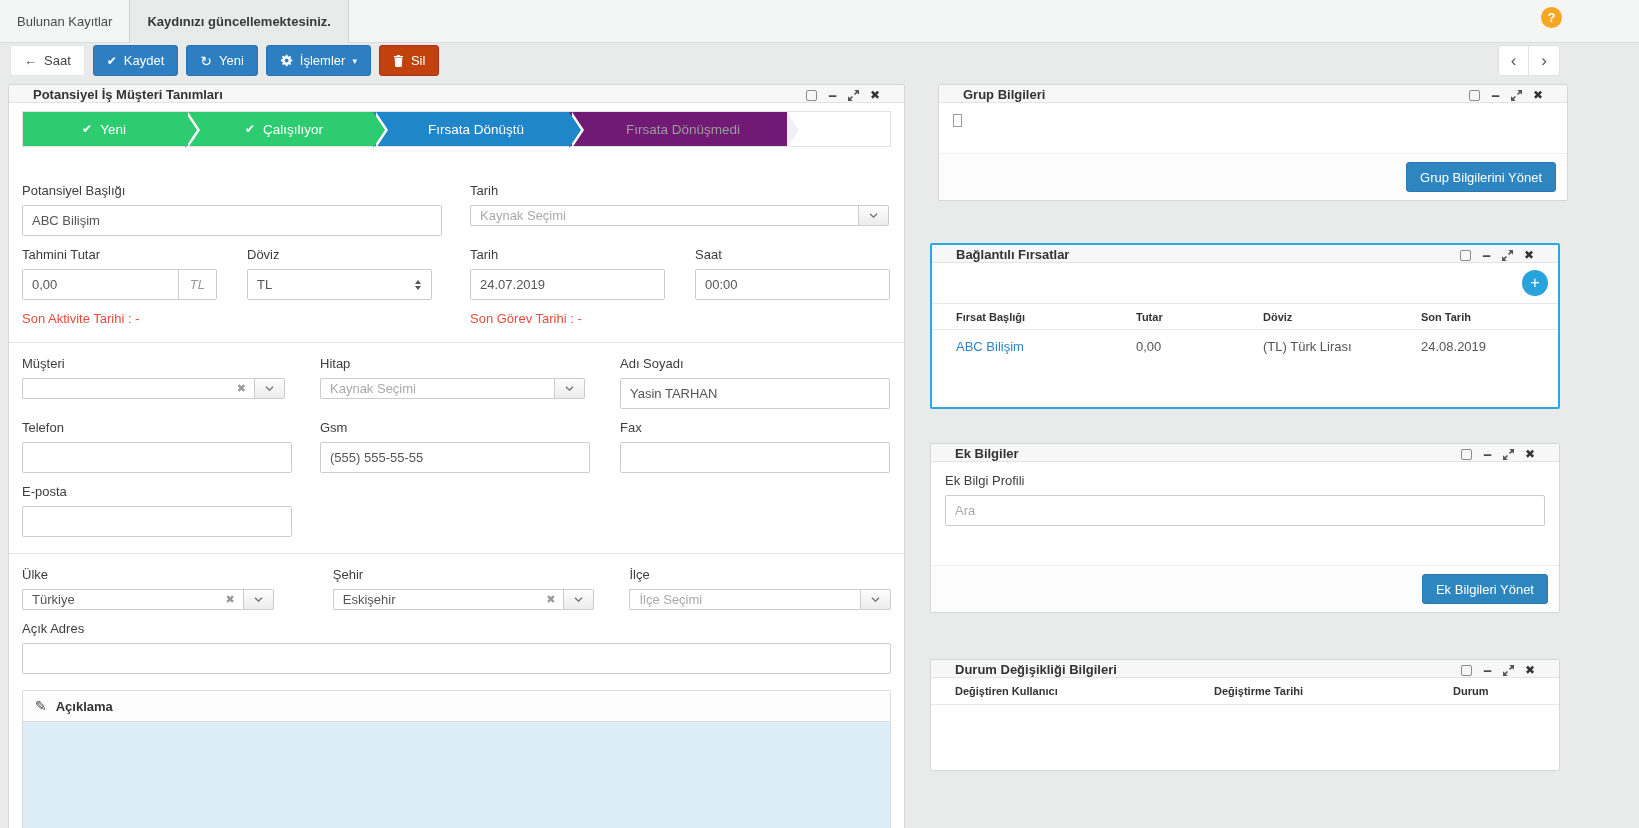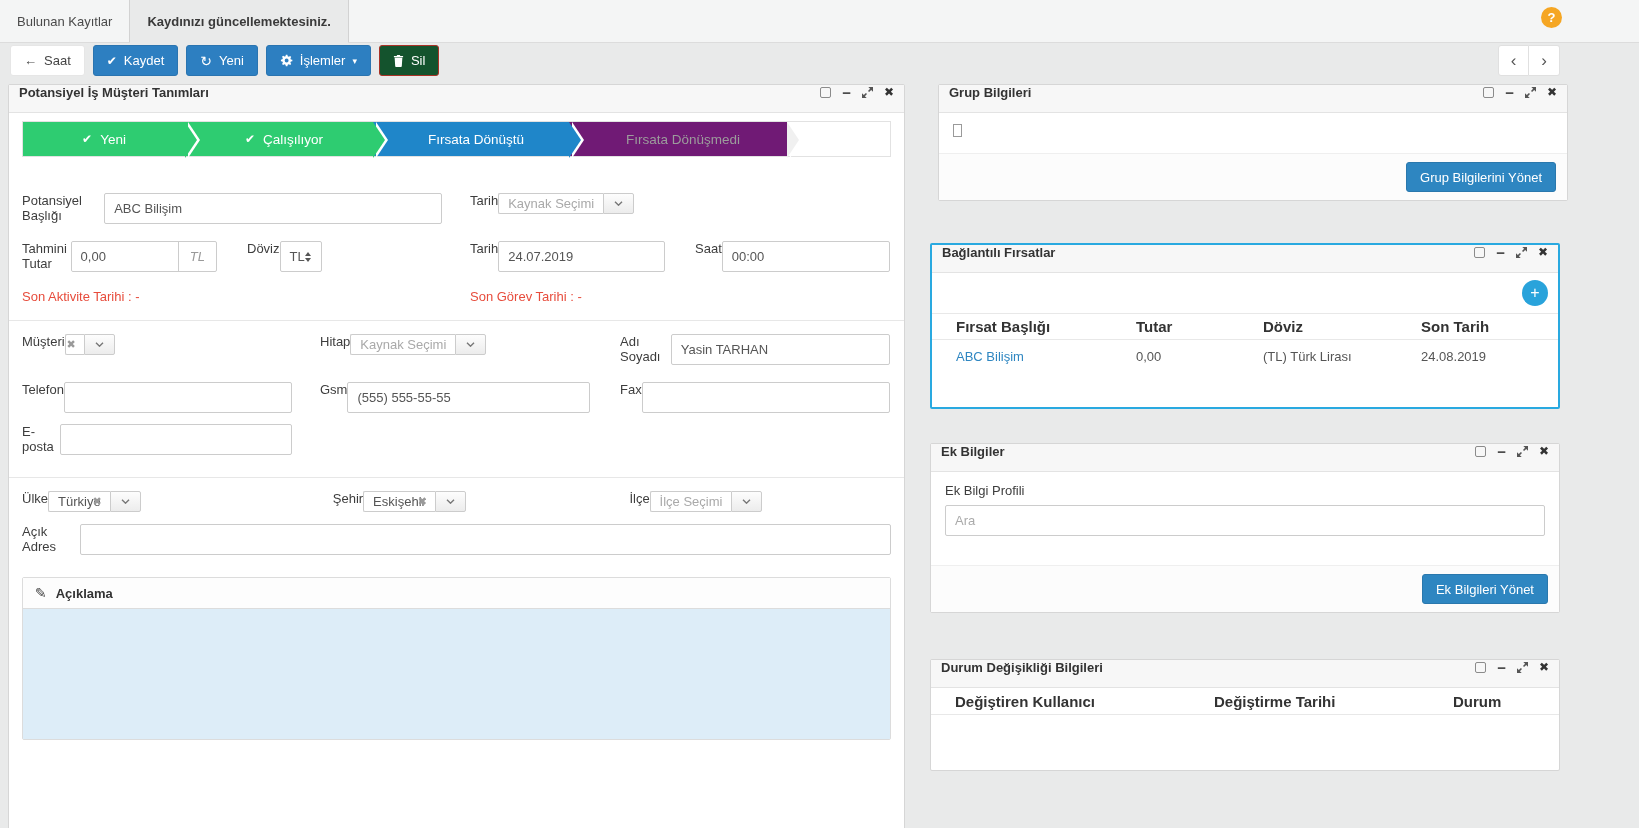--- a/index.html
+++ b/index.html
@@ -9,30 +9,30 @@
 .tabbar{position:absolute;top:0;left:0;width:100%;height:43px;background:#f4f5f5;border-bottom:1px solid #dcdcdc;display:flex}
 .tab{display:flex;align-items:center;padding:0 17px;color:#4a4a4a;cursor:pointer;position:relative}
 .tab.active{background:#e9eaea;border-left:1px solid #d2d2d2;border-right:1px solid #d2d2d2;color:#3a3a3a;font-weight:700}
 .tab.active::after{content:"";position:absolute;left:0;right:0;bottom:-1px;height:1px;background:#e9eaea}
 .help{position:absolute;top:7px;right:77px;width:21px;height:21px;border-radius:50%;background:#f5a623;color:#fff;font-weight:700;display:flex;align-items:center;justify-content:center;font-size:13px;cursor:pointer}
 
 .toolbar{position:absolute;top:45px;left:10px;display:flex;gap:8px}
 .btn{height:31px;display:inline-flex;align-items:center;gap:7px;padding:0 13px;border-radius:3px;font-size:13px;cursor:pointer;border:1px solid transparent;font-family:inherit}
 .btn-default{background:#fff;border-color:#e6e6e6;color:#444}
 .btn-primary{background:#2d7fc1;border-color:#2a74b0;color:#fff}
-.btn-danger{background:#14532d;border-color:#a93226;color:#fff}
+.btn-danger{background:#c2410c;border-color:#a93226;color:#fff}
 .caret{font-size:9px}
 .navbtns{position:absolute;top:45px;right:79px;display:flex}
 .navbtn{width:31px;height:31px;background:#fff;border:1px solid #e0e0e0;display:flex;align-items:center;justify-content:center;font-size:17px;color:#555;cursor:pointer}
 .navbtn+.navbtn{border-left:none}
 .navbtn:first-child{border-radius:3px 0 0 3px}
 .navbtn:last-child{border-radius:0 3px 3px 0}
 
 .panel{position:absolute;background:#fff;border:1px solid #d6d6d6;border-radius:2px}
-.phd{height:28px;background:#f7f7f7;border-bottom:1px solid #e3e3e3;display:flex;align-items:flex-start;padding:0 10px;flex:none}
+.phd{height:18px;background:#f7f7f7;border-bottom:1px solid #e3e3e3;display:flex;align-items:flex-end;padding:0 24px;flex:none}
 .ptitle{font-weight:700;color:#333;flex:1;font-size:13px}
 .pctrl{display:flex;align-items:center;gap:11px;color:#555}
 .pctrl>*{cursor:pointer}
 .sqico{width:11px;height:11px;border:1px solid #8b8b8b;border-radius:2px;display:inline-block}
 .minico{font-size:15px;font-weight:700;line-height:11px;color:#444}
 .clsico{font-size:12px;font-weight:700;color:#333}
 
 .lead{left:8px;top:84px;width:897px;height:900px}
 .wizard{margin:8px 13px 0;border:1px solid #e2e2e2;display:flex;height:36px;background:#fff}
 .step{position:relative;display:flex;align-items:center;justify-content:center;gap:8px;font-size:13.5px;height:100%;cursor:pointer}
@@ -41,21 +41,21 @@
 .step::after{right:-12px;border-left:12px solid var(--c);z-index:2}
 .step::before{right:-15px;border-left:12px solid #fff;z-index:1}
 .s1{z-index:4}.s2{z-index:3}.s3{z-index:2}.s4{z-index:1}
 .done{--c:#2ecc71;background:#2ecc71;color:#fff}
 .active-step{--c:#1f86c9;background:#1f86c9;color:#fff}
 .pending{--c:#f0f0f0;background:#701a75;color:#9c9c9c}
 .chk{font-size:12px}
 
 .form{padding:36px 13px 0}
 .frow{display:flex;margin-bottom:11px}
-.fld{display:flex;flex-direction:row}
+.fld{display:flex;flex-direction:column}
 .flabel{color:#3d3d3d;margin-bottom:7px}
 .inp{height:31px;border:1px solid #ccc;border-radius:2px;padding:0 9px;font-size:13px;color:#555;background:#fff;width:100%;font-family:inherit;outline:none}
 .inp::placeholder{color:#aaa}
 .igroup{display:flex;align-items:stretch;border:1px solid #ccc;border-radius:2px;height:31px;background:#fff;overflow:hidden}
 .igroup .inp{border:none;height:100%;flex:1;min-width:0}
 .suffix{display:flex;align-items:center;padding:0 11px;color:#999;font-style:italic;border-left:1px solid #ccc}
 .sel{display:flex;align-items:center;justify-content:space-between;border:1px solid #ccc;border-radius:2px;height:31px;padding:0 9px;background:#fff;color:#555;cursor:pointer}
 .spin{display:flex;flex-direction:column;gap:2px;margin-right:1px}
 .spin i{width:0;height:0;border-left:3.5px solid transparent;border-right:3.5px solid transparent;display:block}
 .spin .u{border-bottom:4.5px solid #555}
@@ -78,21 +78,21 @@
 .btn-panel{background:#2e86c1;border:1px solid #2a78ad;color:#fff;height:30px;padding:0 13px;border-radius:3px;font-size:13px;cursor:pointer;font-family:inherit}
 .p-group{left:8px;width:100%;top:0;height:117px}
 .p-opp{left:0;width:100%;top:159px;height:166px;border:2px solid #29a9e0}
 .p-extra{left:0;width:100%;top:359px;height:170px}
 .p-status{left:0;width:100%;top:575px;height:112px}
 .opptools{display:flex;justify-content:flex-end;align-items:center;padding:7px 10px}
 .addbtn{width:26px;height:26px;border-radius:50%;background:#29a3db;border:none;color:#fff;font-size:16px;line-height:1;display:flex;align-items:center;justify-content:center;cursor:pointer;font-family:inherit}
 .trow{display:grid;align-items:center;padding-left:24px}
 .opprow{grid-template-columns:180px 127px 158px 1fr}
 .statrow{grid-template-columns:259px 239px 1fr}
-.thead{height:27px;border-top:1px solid #e8e8e8;border-bottom:1px solid #e8e8e8;font-weight:700;font-size:15px;color:#333}
+.thead{height:27px;border-top:1px solid #e8e8e8;border-bottom:1px solid #e8e8e8;font-weight:700;font-size:11px;color:#333}
 .p-status .thead{border-top:none}
 .tdata{height:33px;color:#555}
 .link{color:#2e86c1;cursor:pointer}
 .phico{width:9px;height:13px;border:1px solid #9a9a9a;display:inline-block}
 
 .w420{width:420px}.w419{width:419px}.w195{width:195px}.w185{width:185px}.w270{width:270px}.w263{width:263px}.w265{width:265px}.w255{width:255px}.wfull{width:100%}
 .ml28{margin-left:28px}.ml30{margin-left:30px}.ml38{margin-left:38px}.ml35{margin-left:35px}.ml43{margin-left:59px}
 </style>
 </head>
 <body>

